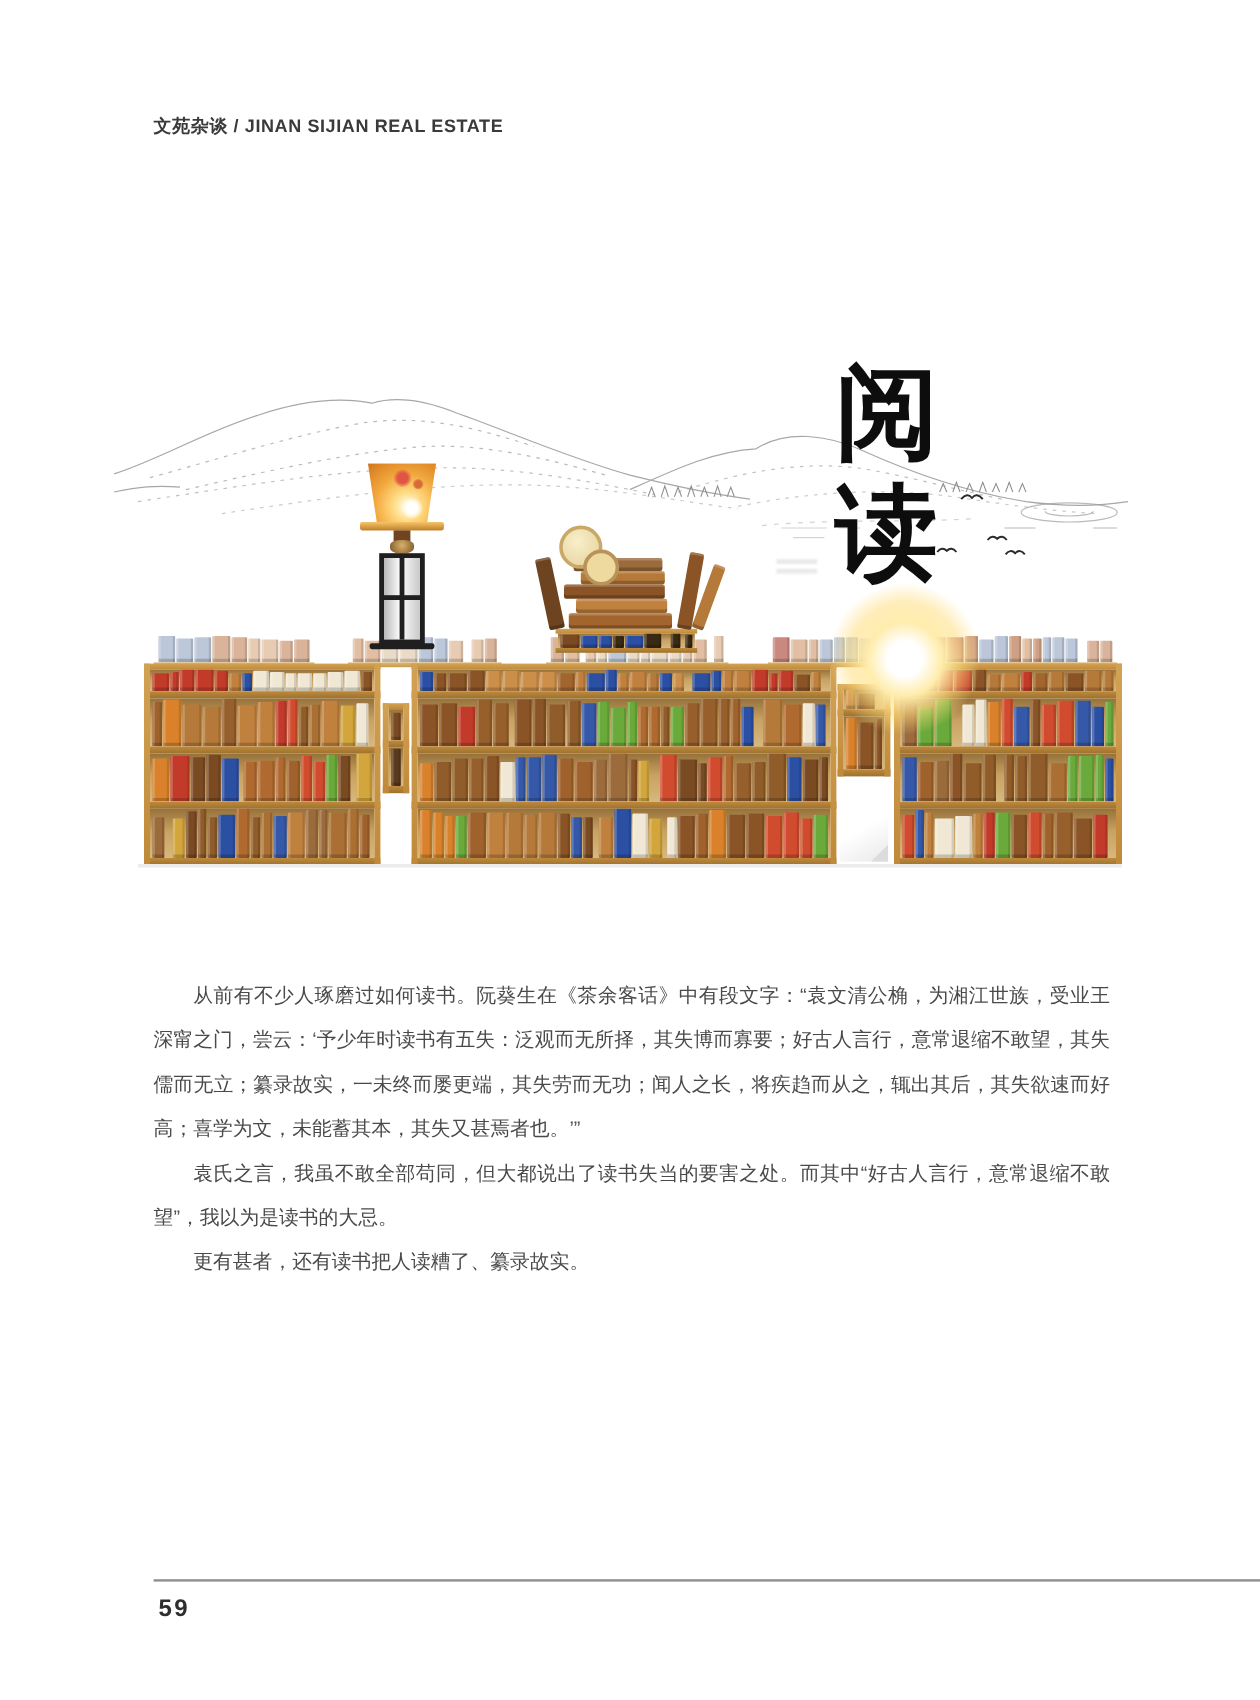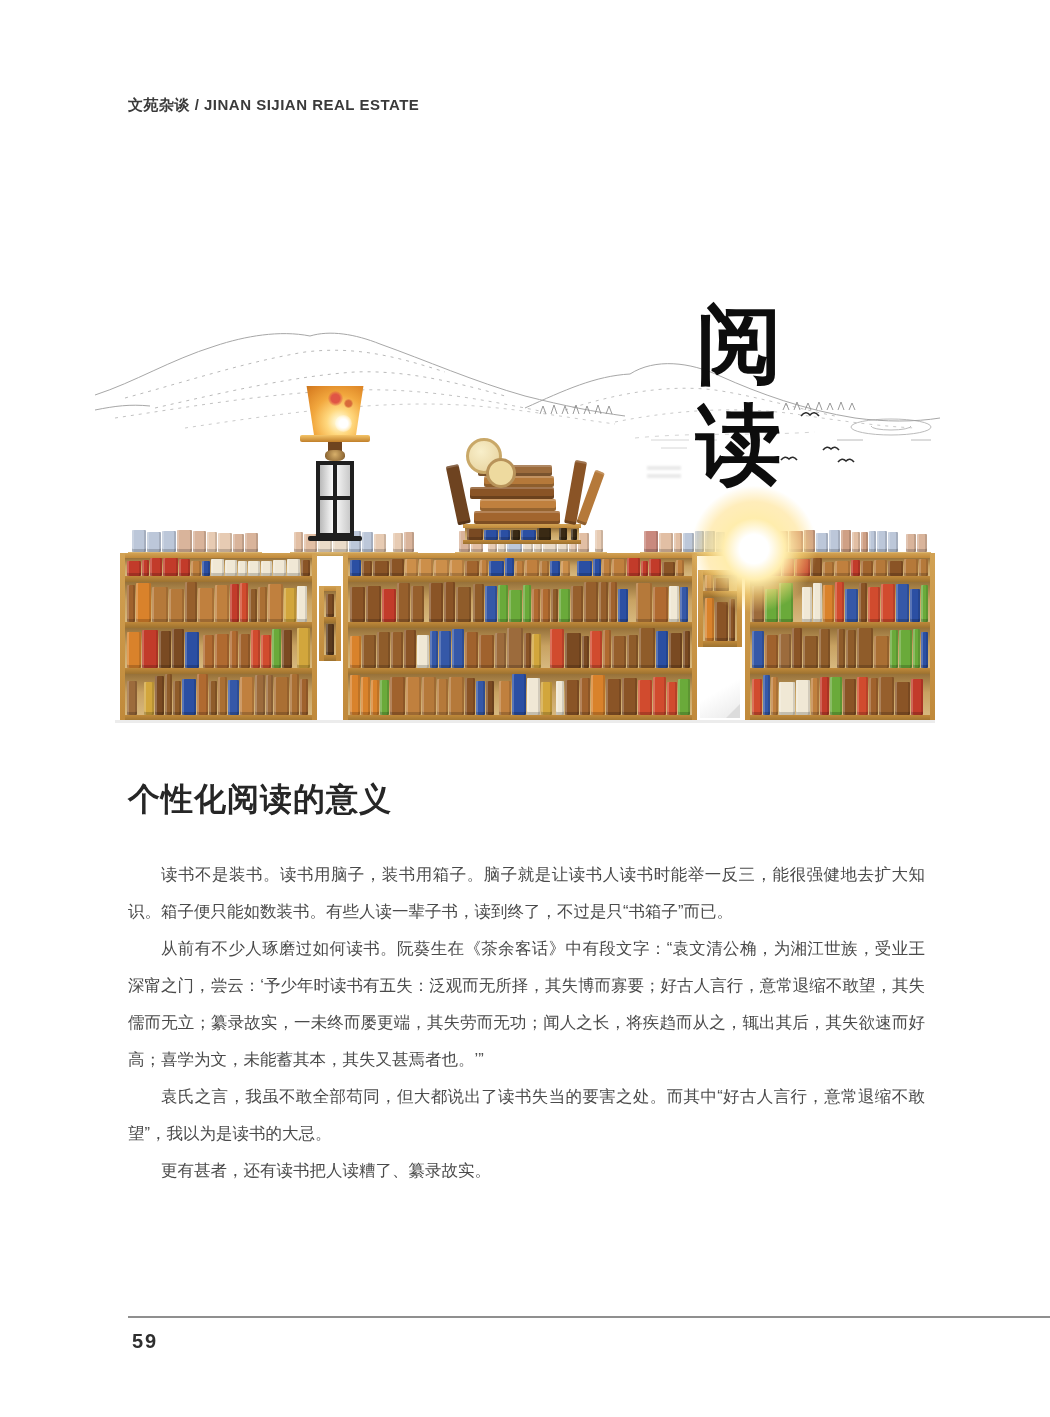--- a/index.html
+++ b/index.html
@@ -558,23 +558,21 @@
           <div class="book" style="left: 94.2484px; width: 7.30652px; height: 11.9587px; background: rgb(58, 42, 20);"></div>
           <div class="book" style="left: 106.112px; width: 5.88842px; height: 11.497px; background: rgb(58, 42, 20);"></div>
         </div>
         <div class="wood-board" style="top: 16px; left: 0px; width: 118px; height: 4px; background: linear-gradient(rgb(192, 137, 58), rgb(156, 114, 48)); position: absolute;"></div>
       </div>
 
     <div class="flare"></div>
   </div>
 
   <div class="article">
-    <h1>个性化阅读的意义</h1>
     <div class="paras">
-        <p class="para">读书不是装书。读书用脑子，装书用箱子。脑子就是让读书人读书时能举一反三，能很强健地去扩大知识。箱子便只能如数装书。有些人读一辈子书，读到终了，不过是只“书箱子”而已。</p>
         <p class="para">从前有不少人琢磨过如何读书。阮葵生在《茶余客话》中有段文字：“袁文清公桷，为湘江世族，受业王深甯之门，尝云：‘予少年时读书有五失：泛观而无所择，其失博而寡要；好古人言行，意常退缩不敢望，其失儒而无立；纂录故实，一未终而屡更端，其失劳而无功；闻人之长，将疾趋而从之，辄出其后，其失欲速而好高；喜学为文，未能蓄其本，其失又甚焉者也。’”</p>
         <p class="para">袁氏之言，我虽不敢全部苟同，但大都说出了读书失当的要害之处。而其中“好古人言行，意常退缩不敢望”，我以为是读书的大忌。</p>
         <p class="para">更有甚者，还有读书把人读糟了、纂录故实。</p>
       </div>
   </div>
 
   <div class="rule"></div>
   <div class="pageno">59</div>
 
 </div>

